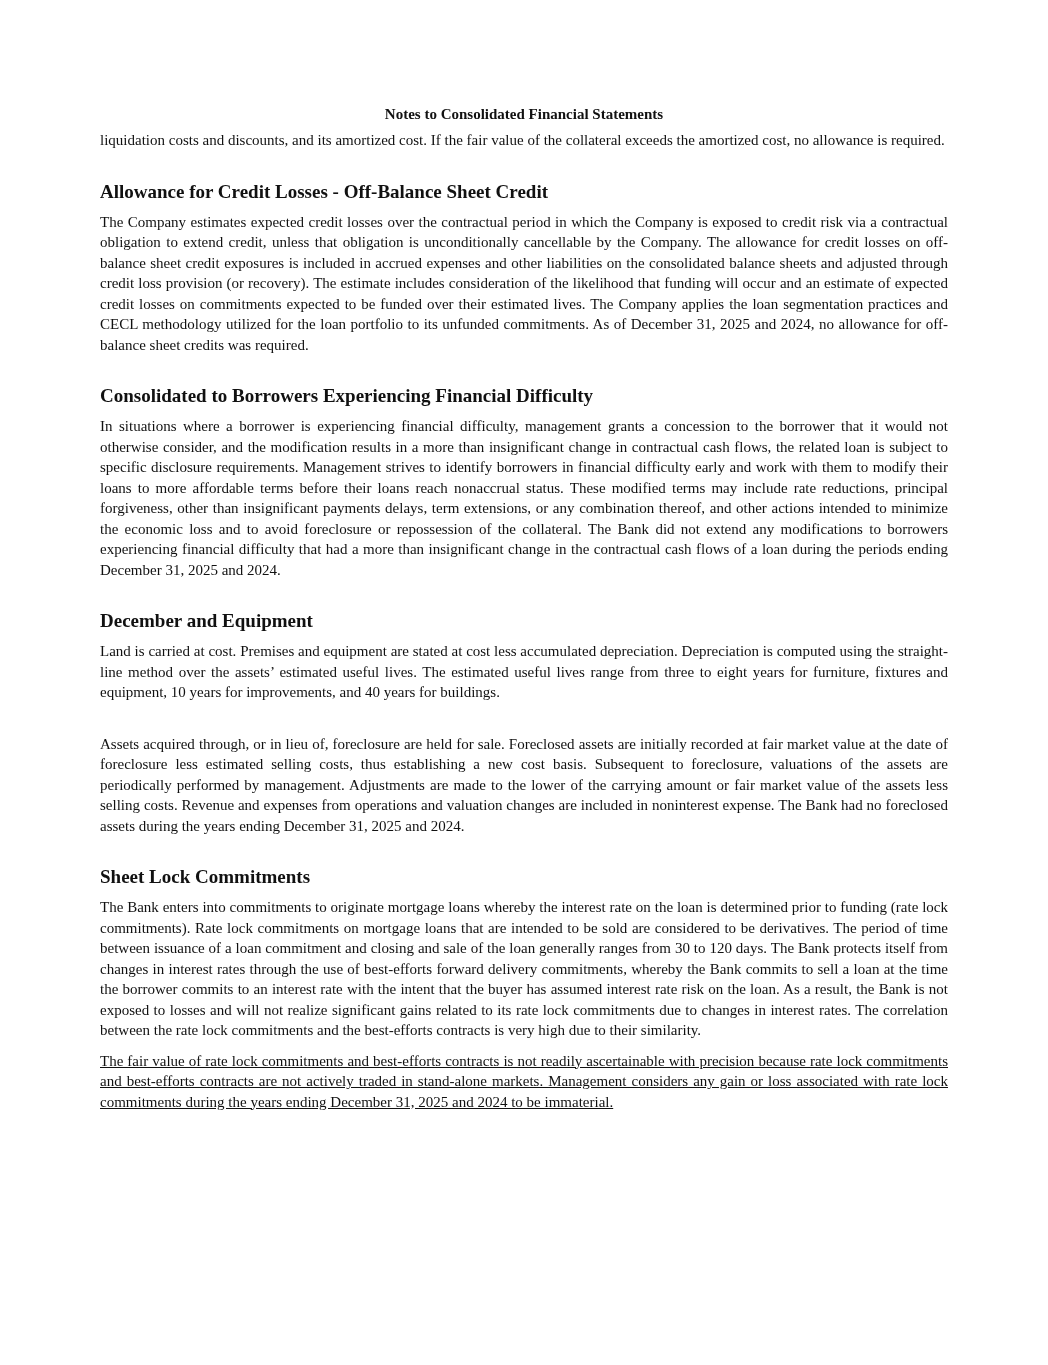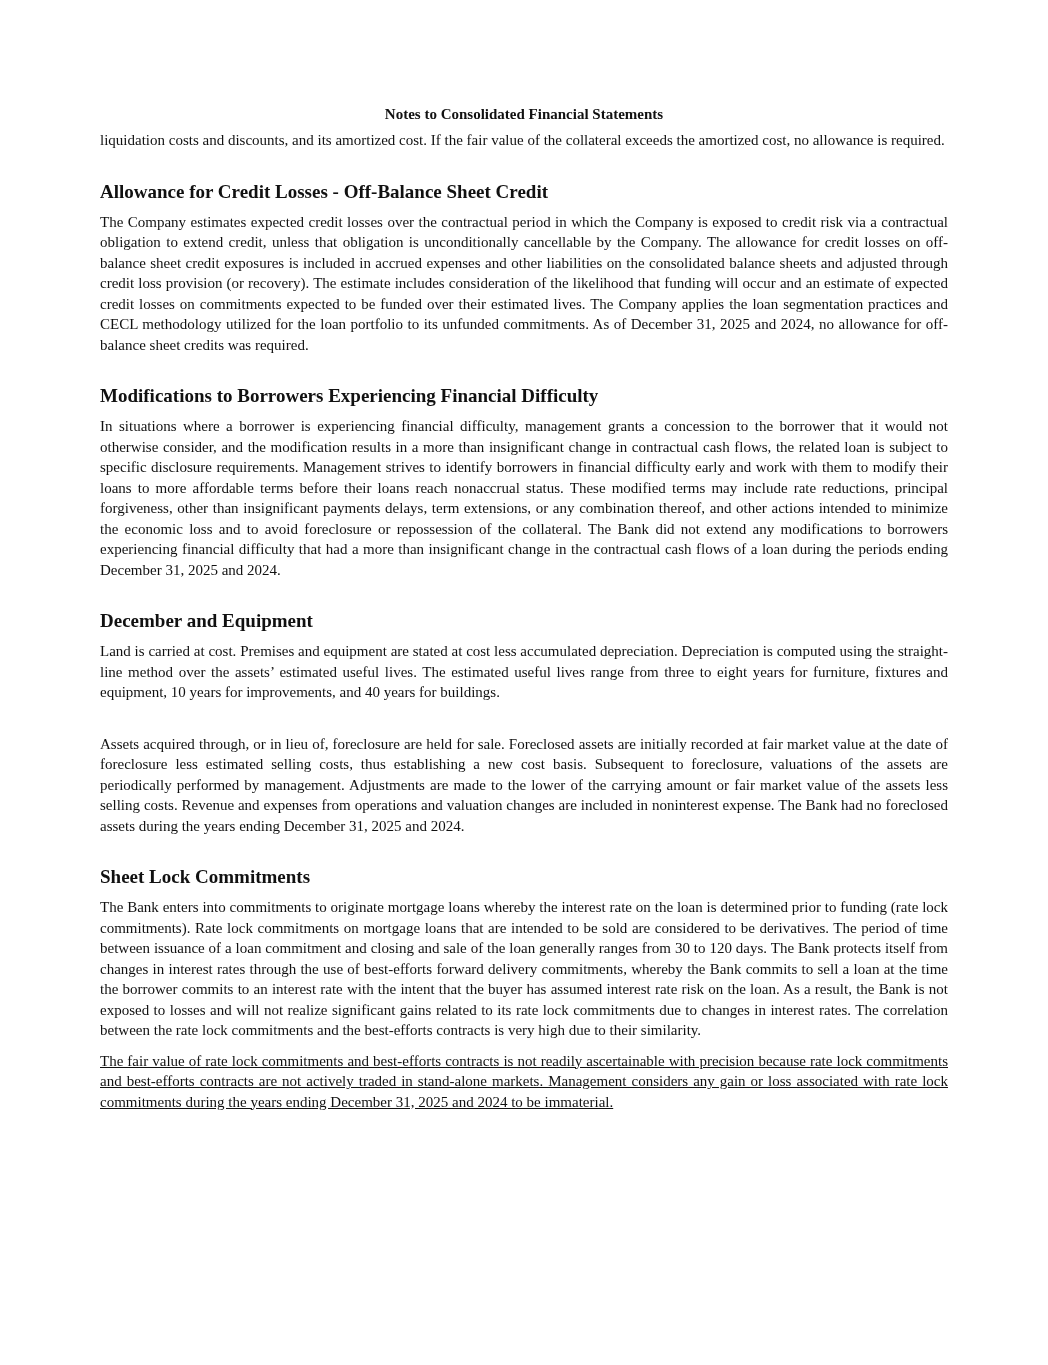--- a/index.html
+++ b/index.html
@@ -65,21 +65,21 @@
   <div class="header-title">Notes to Consolidated Financial Statements</div>
 
   <p class="para">liquidation costs and discounts, and its amortized cost.  If the fair value of the collateral exceeds the amortized cost, no allowance is required.</p>
 
   <div class="section">
     <div class="section-heading">Allowance for Credit Losses - Off-Balance Sheet Credit</div>
     <p class="para">The Company estimates expected credit losses over the contractual period in which the Company is exposed to credit risk via a contractual obligation to extend credit, unless that obligation is unconditionally cancellable by the Company.  The allowance for credit losses on off-balance sheet credit exposures is included in accrued expenses and other liabilities on the consolidated balance sheets and adjusted through credit loss provision (or recovery).  The estimate includes consideration of the likelihood that funding will occur and an estimate of expected credit losses on commitments expected to be funded over their estimated lives.  The Company applies the loan segmentation practices and CECL methodology utilized for the loan portfolio to its unfunded commitments.  As of December 31, 2025 and 2024, no allowance for off-balance sheet credits was required.</p>
   </div>
 
   <div class="section">
-    <div class="section-heading">Modifications to Borrowers Experiencing Financial Difficulty</div>
+    <div class="section-heading">Consolidated to Borrowers Experiencing Financial Difficulty</div>
     <p class="para">In situations where a borrower is experiencing financial difficulty, management grants a concession to the borrower that it would not otherwise consider, and the modification results in a more than insignificant change in contractual cash flows, the related loan is subject to specific disclosure requirements.  Management strives to identify borrowers in financial difficulty early and work with them to modify their loans to more affordable terms before their loans reach nonaccrual status.  These modified terms may include rate reductions, principal forgiveness, other than insignificant payments delays, term extensions, or any combination thereof, and other actions intended to minimize the economic loss and to avoid foreclosure or repossession of the collateral. The Bank did not extend any modifications to borrowers experiencing financial difficulty that had a more than insignificant change in the contractual cash flows of a loan during the periods ending December 31, 2025 and 2024.</p>
   </div>
 
   <div class="section">
     <div class="section-heading">December and Equipment</div>
     <p class="para">Land is carried at cost.  Premises and equipment are stated at cost less accumulated depreciation.  Depreciation is computed using the straight-line method over the assets’ estimated useful lives.  The estimated useful lives range from three to eight years for furniture, fixtures and equipment, 10 years for improvements, and 40 years for buildings.</p>
   </div>
 
   <div class="section">
     <p class="para">Assets acquired through, or in lieu of, foreclosure are held for sale.  Foreclosed assets are initially recorded at fair market value at the date of foreclosure less estimated selling costs, thus establishing a new cost basis. Subsequent to foreclosure, valuations of the assets are periodically performed by management. Adjustments are made to the lower of the carrying amount or fair market value of the assets less selling costs.  Revenue and expenses from operations and valuation changes are included in noninterest expense.  The Bank had no foreclosed assets during the years ending December 31, 2025 and 2024.</p>

